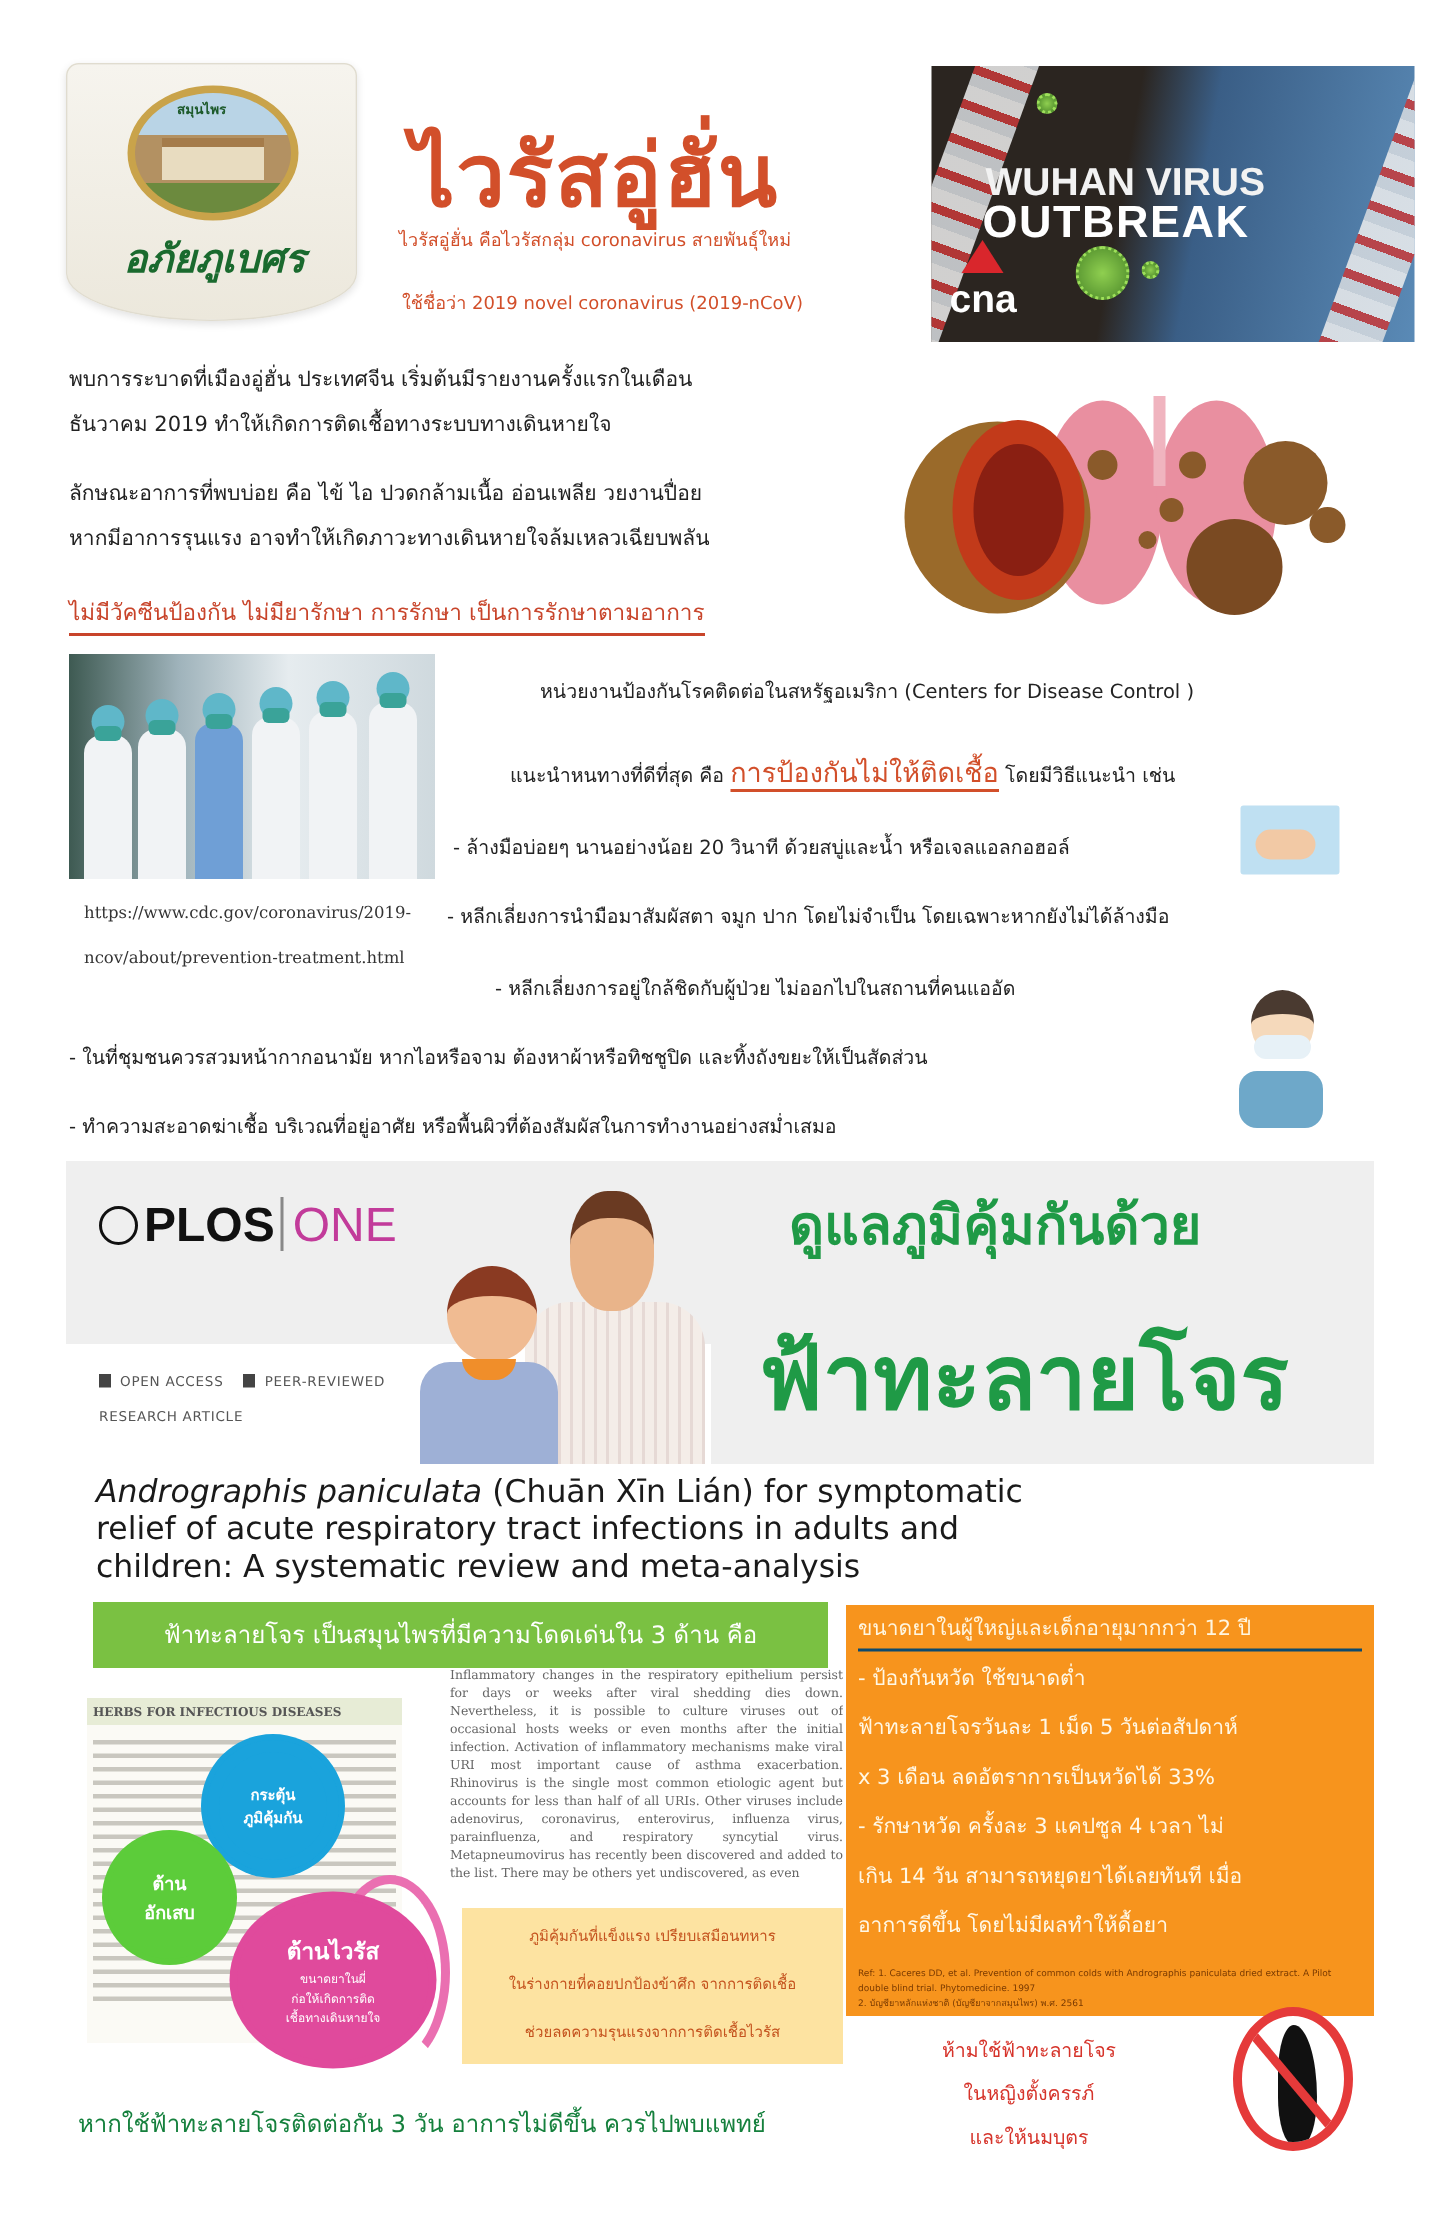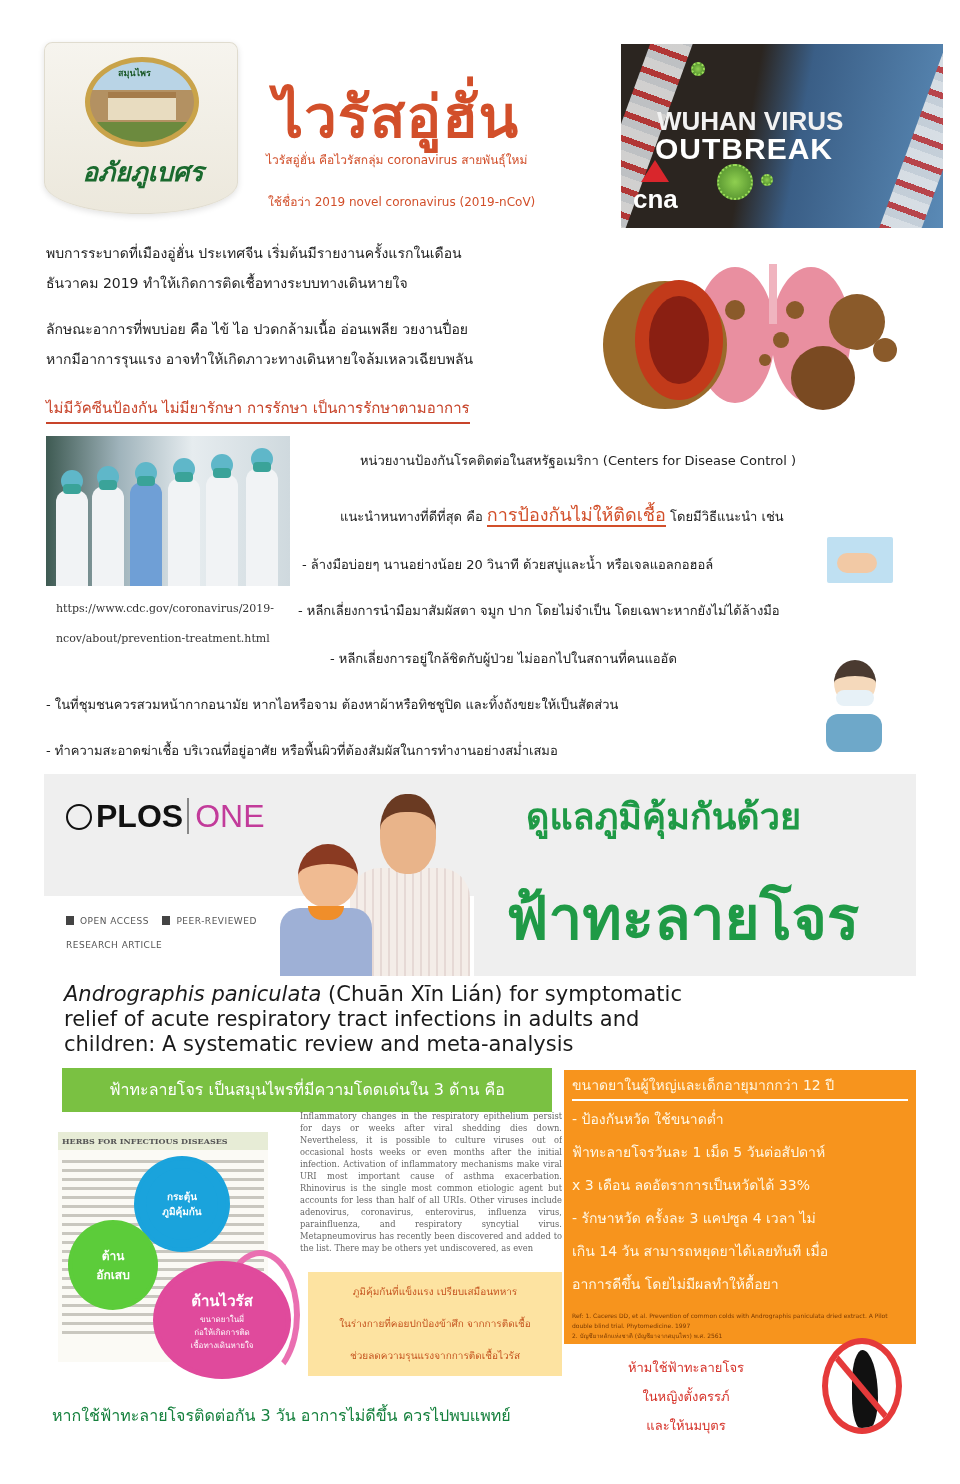--- a/index.html
+++ b/index.html
@@ -86,21 +86,21 @@
   .gear { position: absolute; border-radius: 50%; display: flex; flex-direction: column; align-items: center; justify-content: center; color: #fff; text-align: center; font-weight: bold; }
   .gear.blue { left: 138px; top: 1160px; width: 88px; height: 88px; background: #1aa3dc; box-shadow: 0 0 0 8px #1aa3dc inset, 0 0 0 4px #1aa3dc; font-size: 10px; }
   .gear.green { left: 72px; top: 1224px; width: 82px; height: 82px; background: #5ccc3a; box-shadow: 0 0 0 4px #5ccc3a; font-size: 12px; }
   .gear.pink { left: 158px; top: 1266px; width: 128px; height: 108px; background: #e04a9c; box-shadow: 0 0 0 5px #e04a9c; font-size: 15px; }
   .gear.pink .small { font-size: 8px; font-weight: normal; line-height: 13px; }
   .arc-pink { left: 220px; top: 1250px; width: 80px; height: 130px; border-radius: 50%; border: 6px solid #ea6fb1; border-left-color: transparent; border-bottom-color: transparent; }
 
   .yellow-box { left: 308px; top: 1272px; width: 254px; height: 104px; background: #fde3a1; color: #c5541f; font-size: 10px; text-align: center; line-height: 32px; padding-top: 4px; }
 
   .orange-box { left: 564px; top: 1070px; width: 352px; height: 274px; background: #f7941d; color: #fff8e6; padding: 4px 8px; }
-  .orange-box .hdr { font-size: 14px; border-bottom: 2px solid #ffffff; padding-bottom: 3px; margin-bottom: 2px; color: #fff6e0; }
+  .orange-box .hdr { font-size: 14px; border-bottom: 2px solid #0c4a6e; padding-bottom: 3px; margin-bottom: 2px; color: #fff6e0; }
   .orange-box .ln { font-size: 14px; line-height: 33px; white-space: nowrap; }
   .orange-box .ref { font-size: 6px; line-height: 10px; color: #7a3a00; margin-top: 10px; }
 
   .bottom-blue { left: 52px; top: 1403px; font-size: 16px; color: #15803d; }
   .preg-warn { left: 600px; top: 1353px; width: 172px; text-align: center; font-size: 13px; color: #d6342b; line-height: 29px; }
   .no-preg { left: 822px; top: 1338px; width: 80px; height: 96px; border: 6px solid #e53a3a; border-radius: 50%; overflow: hidden; background: #fff; }
   .no-preg .sil { position: absolute; left: 24px; top: 6px; width: 26px; height: 80px; background: #111; border-radius: 40% 60% 40% 40%; }
   .no-preg .slash { position: absolute; left: 36px; top: -10px; width: 6px; height: 120px; background: #e53a3a; transform: rotate(-40deg); }
 </style>
 </head>

